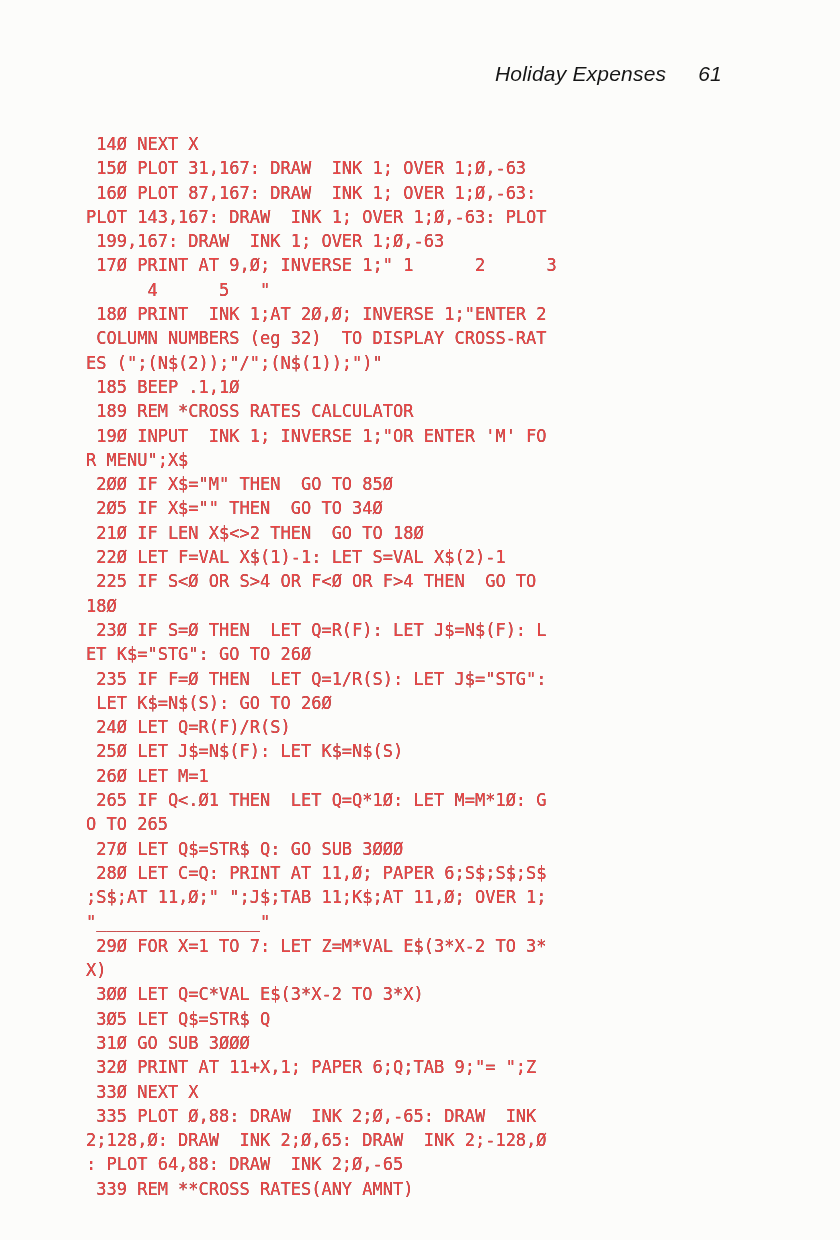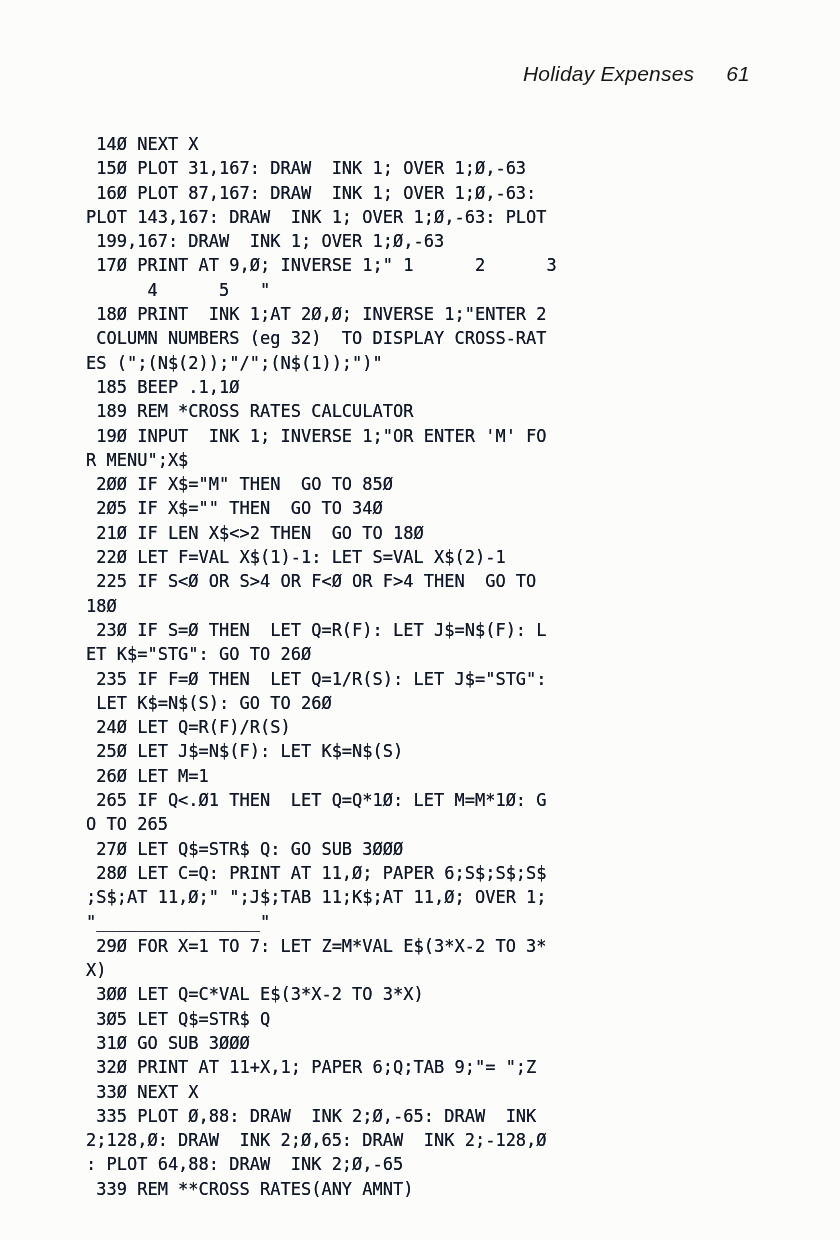--- a/index.html
+++ b/index.html
@@ -22,32 +22,31 @@
     width: 722px;
     display: flex;
     justify-content: flex-end;
     align-items: baseline;
     gap: 32px;
     font-family: "Liberation Sans", sans-serif;
     font-style: italic;
     font-size: 21px;
     letter-spacing: 0.2px;
     color: #161616;
-    padding-left: 28px;
   }
   .code-listing {
     position: absolute;
     left: 86px;
     top: 132px;
     margin: 0;
     font-family: "DejaVu Sans Mono", monospace;
     font-size: 17px;
     line-height: 24.3px;
     white-space: pre;
-    color: #0f172a;
+    color: #ef4444;
     text-shadow: 0 0 0.45px #3a3a3a;
   }
 </style>
 </head>
 <body>
 
 <div class="page">
   <div class="running-head">
     <span>Holiday Expenses</span>
     <span>61</span>

